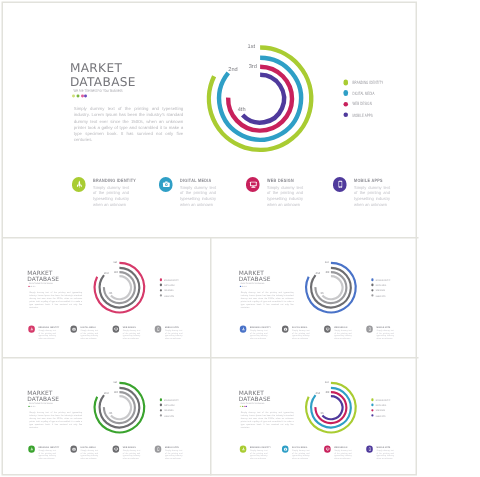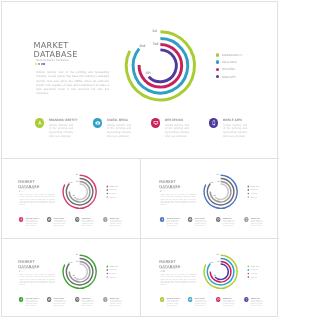--- a/index.html
+++ b/index.html
@@ -4,21 +4,21 @@
 <style>
   html,body{margin:0;padding:0;background:#fff;}
   body{width:281px;height:318px;overflow:hidden;font-family:"Liberation Sans",sans-serif;
        -webkit-font-smoothing:antialiased;text-rendering:geometricPrecision;}
   *{-webkit-font-smoothing:antialiased;}
   #page{position:relative;width:281px;height:318px;background:#ffffff;box-sizing:border-box;}
   
   .hero-title,.hero-sub,.hero-body,.lg-txt,.feat-h,.feat-b,.rank-lab{filter:blur(0px);}
 
   
-  .hero{position:absolute;left:1px;top:0;width:281px;height:158px;background:#fff;text-decoration:underline;}
+  .hero{position:absolute;left:14px;top:0;width:281px;height:158px;background:#fff;text-decoration:underline;}
   .hero-title{position:absolute;left:32.6px;top:41.1px;font-size:8.1px;line-height:8.5px;
               font-family:"DejaVu Sans",sans-serif;
               letter-spacing:.22px;color:#75757a;font-weight:400;white-space:pre-line;}
   .hero-sub{position:absolute;left:34.5px;top:58.0px;font-size:3.0px;letter-spacing:-.02px;
             color:#aaaab0;white-space:nowrap;transform:scaleX(.695);transform-origin:0 50%;}
   .dotrow{position:absolute;left:34.3px;top:63.3px;display:flex;gap:.75px;}
   .dotrow i{display:block;width:1.95px;height:1.95px;border-radius:50%;}
   .hero-body{position:absolute;left:35.2px;top:70.2px;width:73px;font-size:2.9px;
              line-height:4.22px;color:#b8b8bc;text-align:justify;}
 

